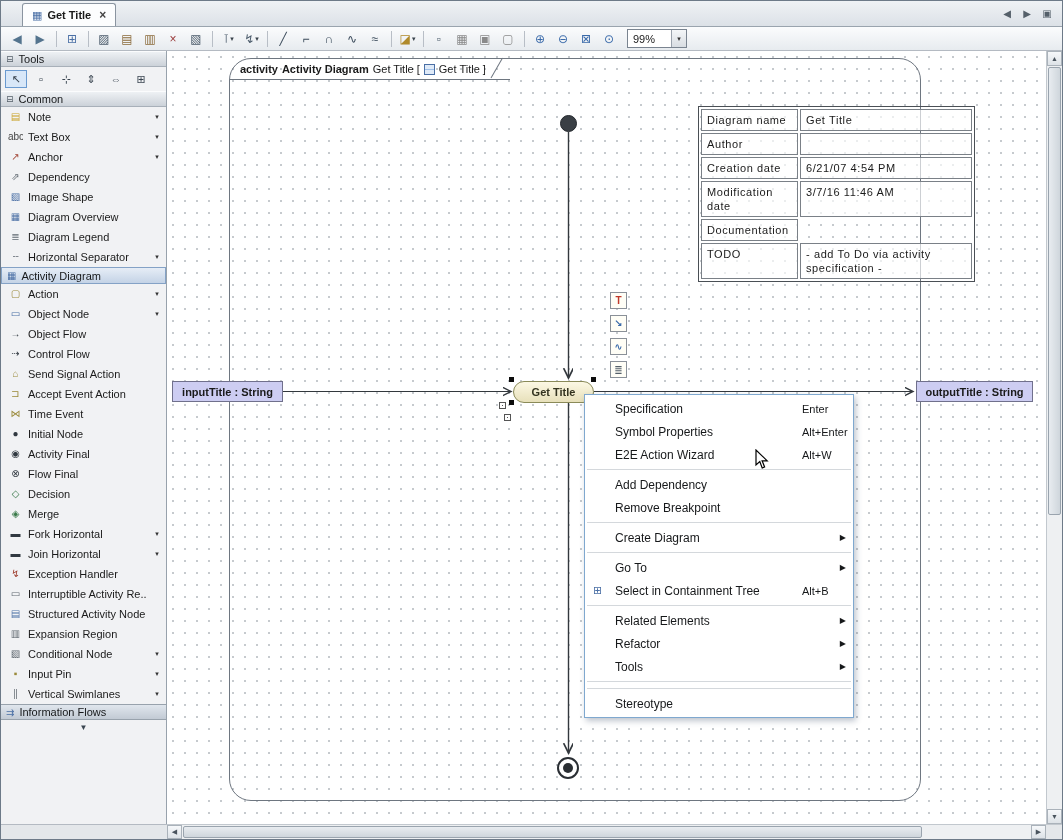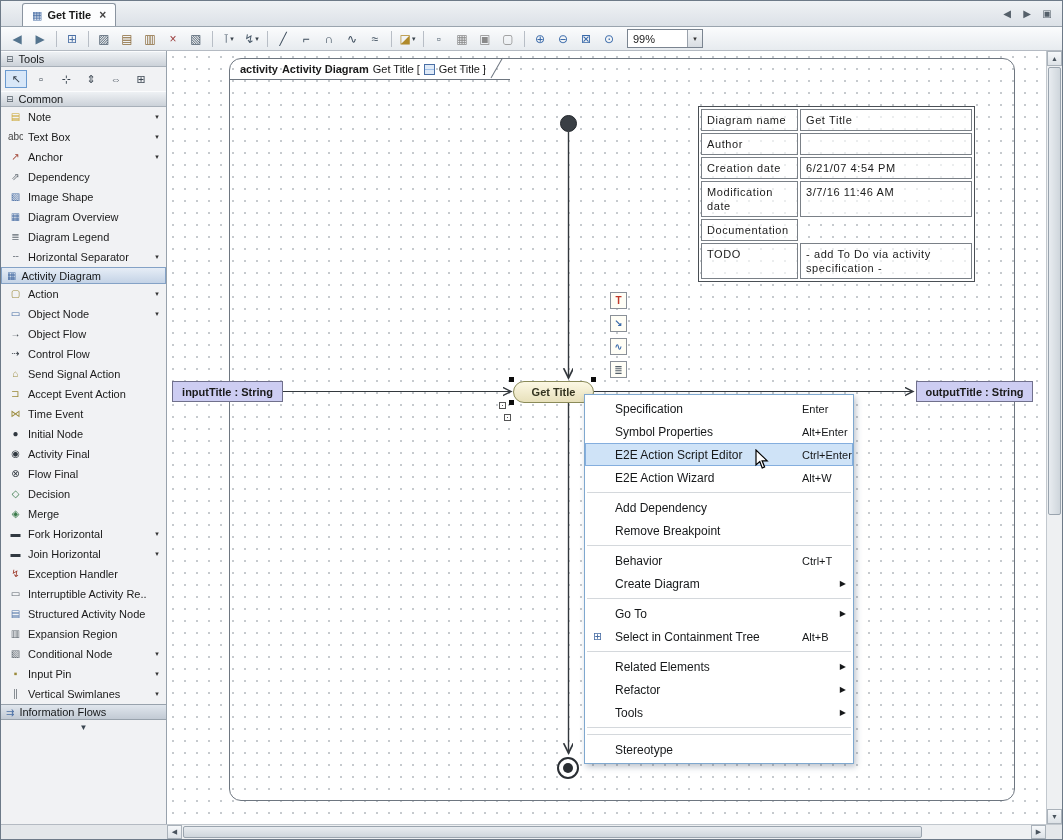--- a/index.html
+++ b/index.html
@@ -15,21 +15,21 @@
   .tabbar-right{margin-left:auto;align-self:center;display:flex;gap:6px;margin-right:8px}
   .tnav{font-size:10px;color:#55606a;width:14px;text-align:center}
 
   
   .toolbar{position:absolute;left:0;top:26px;right:0;height:24px;background:linear-gradient(#fbfcfd,#e7ebef);border-bottom:1px solid #b4bac2;display:flex;align-items:center;padding:0 5px}
   .tgroup{display:flex;align-items:center;height:100%}
   .tbtn{min-width:21px;height:20px;margin:0 1px;display:flex;align-items:center;justify-content:center;border-radius:2px}
   .tbtn .tglyph{font-size:12px;line-height:1}
   .tbtn .tdd{font-size:7px;color:#3a434c;margin-left:1px}
   .tbtn.tsep{min-width:1px;width:1px;height:16px;background:#b8bec6;margin:0 4px;border-radius:0}
-  .zoom-combo{display:flex;align-items:center;height:19px;width:76px;background:#fff;border:1px solid #7a8490;margin-left:6px}
+  .zoom-combo{display:flex;align-items:center;height:19px;width:60px;background:#fff;border:1px solid #7a8490;margin-left:6px}
   .zoom-value{flex:1;padding-left:5px;font-size:11px}
   .zoom-dd{width:15px;height:100%;display:flex;align-items:center;justify-content:center;background:linear-gradient(#f4f6f8,#d8dde2);border-left:1px solid #9aa2ac;font-size:7px;color:#333}
 
   
   .sidebar{position:absolute;left:0;top:50px;width:166px;bottom:15px;background:#f1f2f4;border-right:1px solid #98a2ac;overflow:hidden}
   .shead{height:16px;display:flex;align-items:center;gap:5px;padding:0 5px;background:linear-gradient(#eef1f4,#ccd2d9);border-top:1px solid #fbfcfd;border-bottom:1px solid #a8b0b9;color:#16181a}
   .shead-glyph{font-size:9px;color:#55606a}
   .shead-icon{font-size:10px}
   .shead.active{background:linear-gradient(#e6edf6,#c4d3e6);border:1px solid #84a2c6;height:17px}
   .shead.info{background:linear-gradient(#e0e6ed,#c2cad4);border-top:1px solid #98a2ac;border-bottom:1px solid #98a2ac}
@@ -38,21 +38,21 @@
   .tool.selected{background:#d8e7f8;border:1px solid #6a9ad0}
   .plist{display:block}
   .pitem{height:20px;display:flex;align-items:center;gap:5px;padding:0 4px 0 7px}
   .picon{width:15px;text-align:center;font-size:10px;line-height:1;overflow:hidden;white-space:nowrap}
   .plabel{flex:1;white-space:nowrap;overflow:hidden}
   .pdd{width:10px;font-size:7px;color:#333;text-align:center}
   .palette-overflow{height:14px;display:flex;align-items:center;justify-content:center;font-size:8px;color:#3a4550}
 
   
   .canvas{position:absolute;left:166px;top:50px;right:16px;bottom:15px;background:#fff;background-image:radial-gradient(#c6cace 0.9px,transparent 1px);background-size:12px 12px;overflow:hidden}
-  .frame{position:absolute;left:62px;top:7px;width:786px;height:743px;border:1px solid #6e7680;border-radius:12px;z-index:1}
+  .frame{position:absolute;left:62px;top:7px;width:692px;height:743px;border:1px solid #6e7680;border-radius:22px;z-index:1}
   .frame-title{position:absolute;left:0;top:0;height:21px;display:flex;align-items:center;gap:4px;padding:0 24px 0 10px;border-bottom:1px solid #6e7680;white-space:nowrap}
   .frame-title .slant{position:absolute;right:7px;top:-1px;width:1px;height:23px;background:#6e7680;transform:rotate(30deg);transform-origin:top center}
   .diagram-icon{display:inline-block;width:11px;height:11px;border:1px solid #4a6fa5;background:linear-gradient(#dfeaf8 40%,#9fc0e8 40%, #9fc0e8 60%, #dfeaf8 60%)}
 
   .info-table{position:absolute;left:531px;top:55px;width:277px;border:1px solid #4a4f55;padding:2px;display:flex;flex-direction:column;gap:2px;z-index:3;letter-spacing:0.6px}
   .it-row{display:grid;grid-template-columns:97px 1fr;gap:2px}
   .it-label,.it-value{border:1px solid #7a8087;background:rgba(255,255,255,0.65);padding:3px 5px;min-height:21px;line-height:14px}
 
   svg.edges{position:absolute;left:0;top:0;z-index:4;pointer-events:none}
 
@@ -608,26 +608,20 @@
           <span class="miarrow"></span>
         </div>
 
         <div class="mi">
           <span class="miicon"></span>
           <span class="milabel">Symbol Properties</span>
           <span class="mishort">Alt+Enter</span>
           <span class="miarrow"></span>
         </div>
 
-        <div class="mi highlighted">
-          <span class="miicon"></span>
-          <span class="milabel">E2E Action Script Editor</span>
-          <span class="mishort">Ctrl+Enter</span>
-          <span class="miarrow"></span>
-        </div>
 
         <div class="mi">
           <span class="miicon"></span>
           <span class="milabel">E2E Action Wizard</span>
           <span class="mishort">Alt+W</span>
           <span class="miarrow"></span>
         </div>
 
         <div class="mi msep">
           
@@ -650,26 +644,20 @@
           <span class="miarrow"></span>
         </div>
 
         <div class="mi msep">
           
           
           
           
         </div>
 
-        <div class="mi">
-          <span class="miicon"></span>
-          <span class="milabel">Behavior</span>
-          <span class="mishort">Ctrl+T</span>
-          <span class="miarrow"></span>
-        </div>
 
         <div class="mi">
           <span class="miicon"></span>
           <span class="milabel">Create Diagram</span>
           <span class="mishort"></span>
           <span class="miarrow">▶</span>
         </div>
 
         <div class="mi msep">
           

